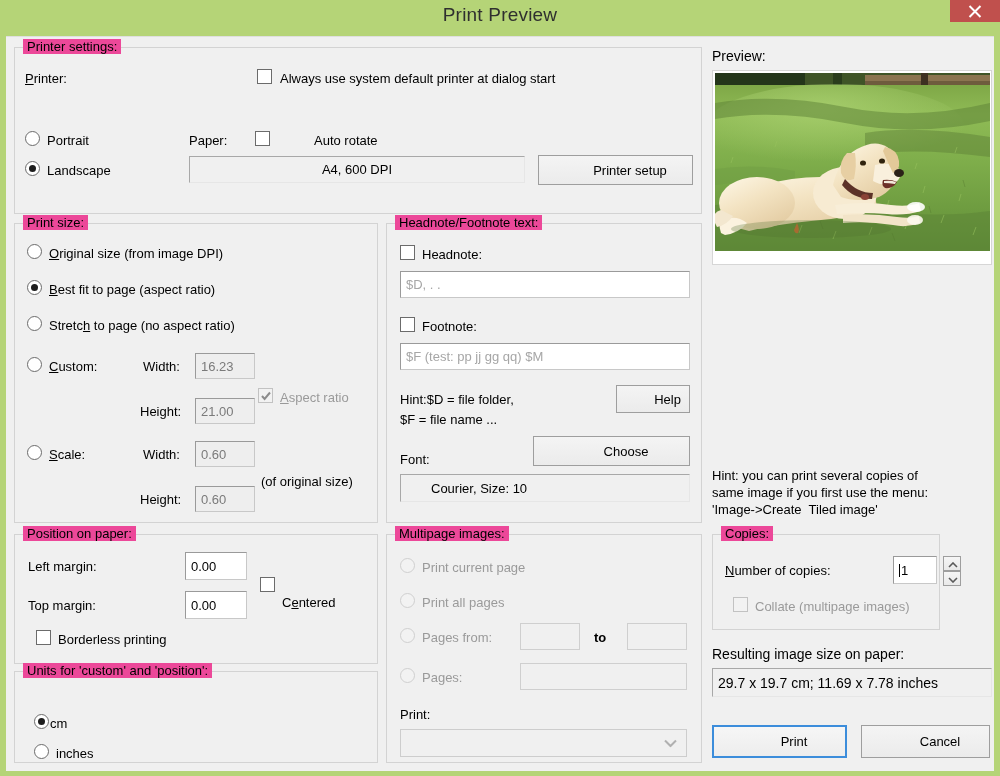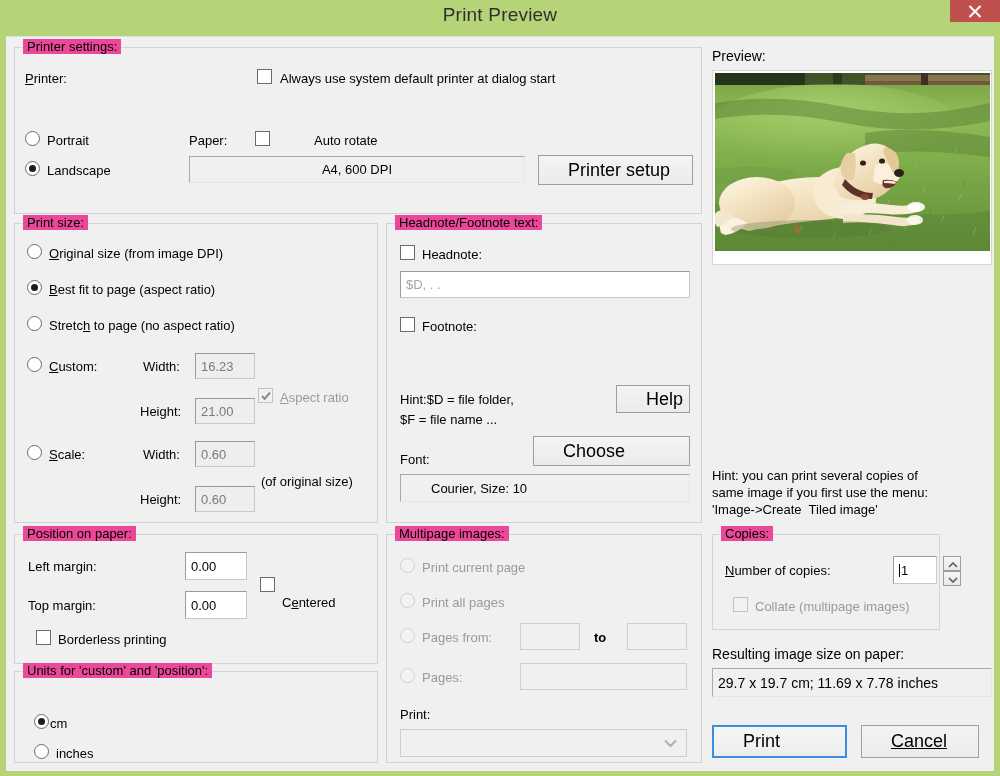--- a/index.html
+++ b/index.html
@@ -105,22 +105,22 @@
   }
   .combo .arrow { position: absolute; right: 9px; top: 50%; transform: translateY(-50%); }
   .combo.disabled { border-color: #cdcdcd; color: #9a9a9a; background: #f0f0f0; }
 
   
   .btn {
     position: absolute;
     box-sizing: border-box;
     background: linear-gradient(#f4f4f4, #ebebeb);
     border: 1px solid #9e9e9e;
-    display: flex; align-items: center; justify-content: flex-start;
-    font-size: 18px;
+    display: flex; align-items: center; justify-content: center;
+    font-size: 13px;
     cursor: pointer;
     color: #000;
     padding-left: 29px;
   }
   .btn.default { border: 2px solid #3c8ddb; background: linear-gradient(#f6f6f6, #ededed); }
 
   
   .cb {
     position: absolute;
     width: 15px; height: 15px;
@@ -276,20 +276,23 @@
     <span class="gtitle">Headnote/Footnote text:</span>
 
     <div class="cb" style="left:13px; top:21px;"></div>
     <span class="lbl" style="left:35px; top:23px;">Headnote:</span>
     <div class="field ghost" style="left:13px; top:47px; width:290px; height:27px;">
       <span>$D, . .</span>
     </div>
 
     <div class="cb" style="left:13px; top:93px;"></div>
     <span class="lbl" style="left:35px; top:95px;">Footnote:</span>
+    <div class="field ghost" style="left:13px; top:119px; width:290px; height:27px;">
+      <span>$F (test: pp jj gg qq) $M</span>
+    </div>
 
     <span class="lbl" style="left:13px; top:168px;">Hint:$D = file folder,</span>
     <span class="lbl" style="left:13px; top:188px;">$F = file name ...</span>
 
     <div class="btn" style="left:229px; top:161px; width:74px; height:28px;">
       <span>Help</span>
     </div>
 
     <span class="lbl" style="left:13px; top:228px;">Font:</span>
 
@@ -509,17 +512,17 @@
   </div>
 
   <span class="lbl" style="left:706px; top:610px; font-size:14px;">Resulting image size on paper:</span>
   <div class="field readonly" style="left:706px; top:631px; width:280px; height:29px; font-size:14px;">
     <span>29.7 x 19.7 cm; 11.69 x 7.78 inches</span>
   </div>
 
   <div class="btn default" style="left:706px; top:688px; width:135px; height:33px;">
     <span>Print</span>
   </div>
-  <div class="btn" style="left:855px; top:688px; width:118px; height:33px;text-decoration:underline;">
+  <div class="btn" style="left:855px; top:688px; width:129px; height:33px;">
     <span>Cancel</span>
   </div>
 
 </div>
 
 </body></html>

